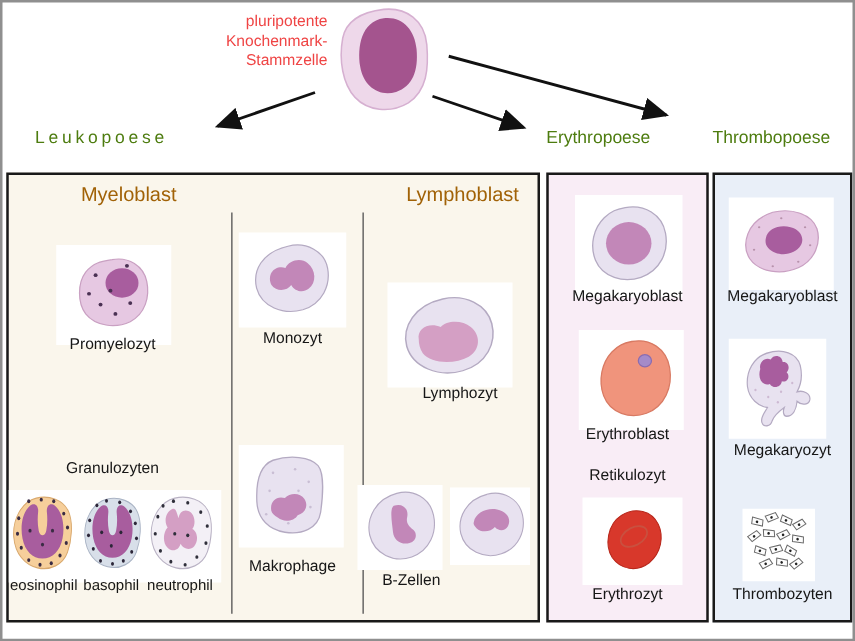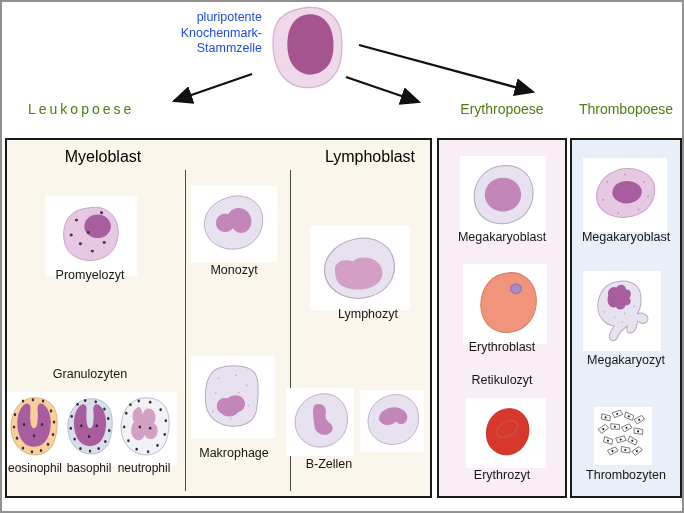--- a/index.html
+++ b/index.html
@@ -1,24 +1,24 @@
 <!DOCTYPE html>
 <html><head>
 <meta charset="utf-8">
 <style>
   html,body{margin:0;padding:0;background:#fff}
   .frame{position:relative;width:684px;height:513px;background:#fff;border:2px solid #8f8f8f;
          box-sizing:border-box;font-family:"Liberation Sans",sans-serif;color:#1a1a1a;overflow:hidden}
   .abs{position:absolute}
   .stem-label{position:absolute;left:148px;top:8px;width:112px;text-align:right;
-              font-size:12.5px;line-height:15.5px;color:#1d4ed8}
+              font-size:12.5px;line-height:15.5px;color:#ef4444}
   .branch{position:absolute;top:99px;font-size:14px;white-space:nowrap;color:#4d7c0f}
-  .branch.center{text-align:center}
+  .branch.center{text-align:left}
   .box{position:absolute;top:136px;height:360px;border:2px solid #191919;box-sizing:border-box}
-  .hdr{position:absolute;top:8px;font-size:16px;text-align:center;color:#000000;white-space:nowrap}
+  .hdr{position:absolute;top:8px;font-size:16px;text-align:center;color:#a16207;white-space:nowrap}
   .vline{position:absolute;top:30px;bottom:5px;width:1px;background:#4a4a4a}
   .backing{position:absolute;background:#ffffff}
   .cl{position:absolute;font-size:12.5px;text-align:center;white-space:nowrap;color:#161616}
   svg{display:block}
   .cellsvg{position:absolute}
 </style>
 </head>
 <body>
 
 <div class="frame">

